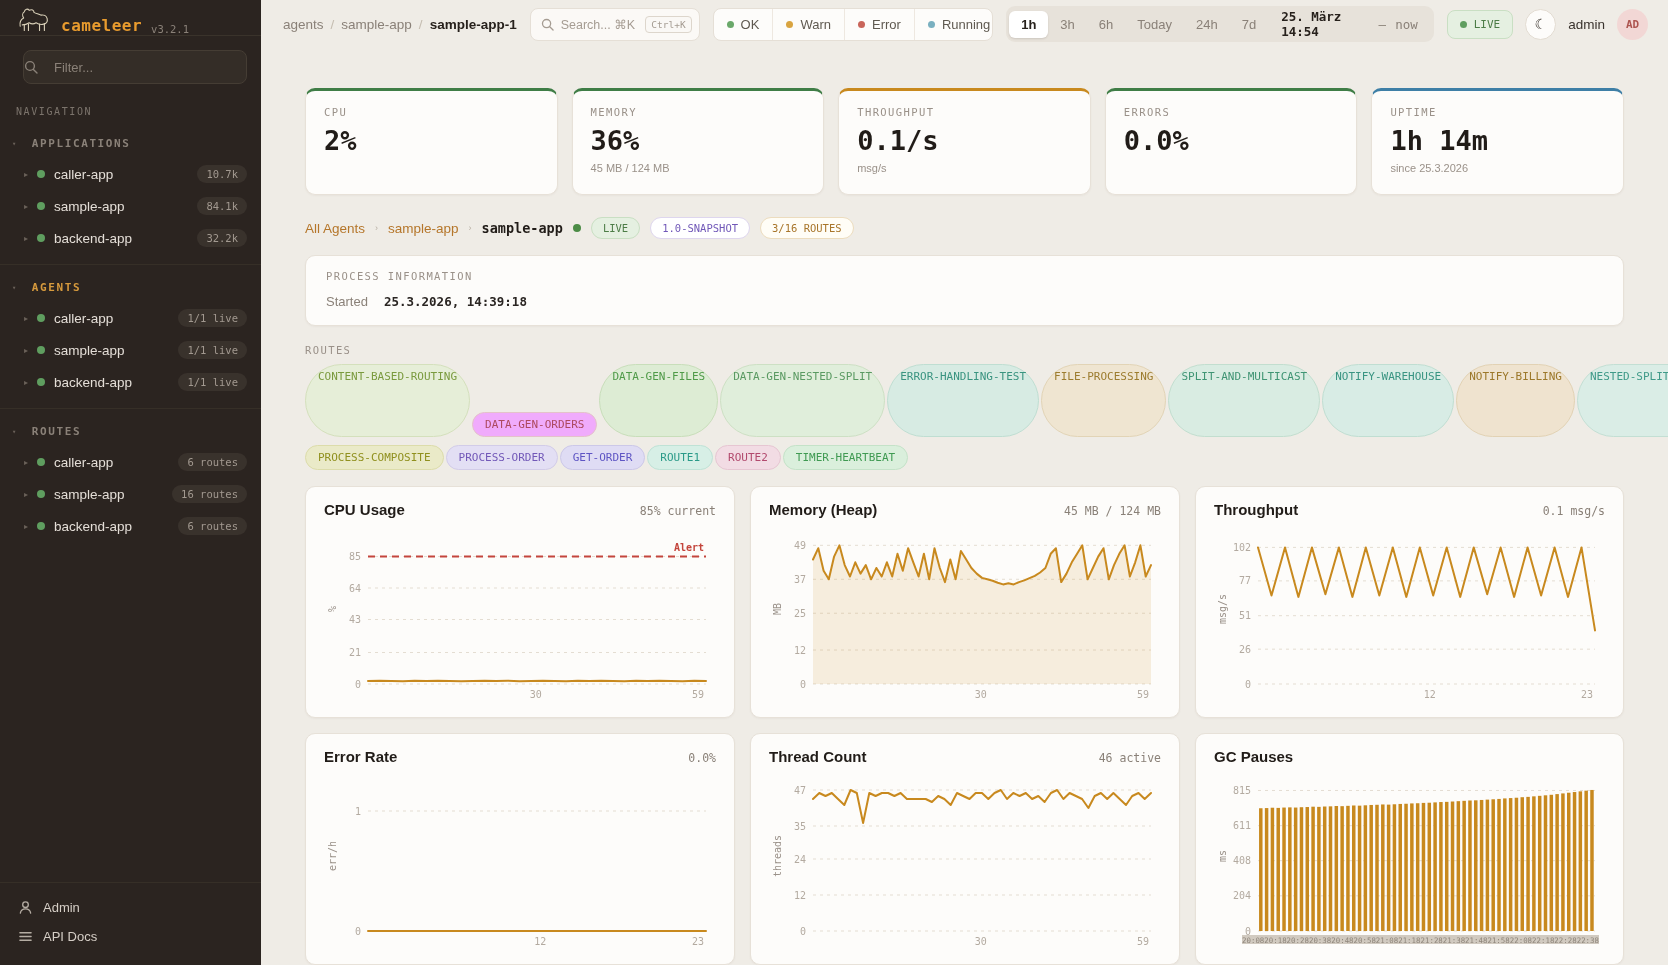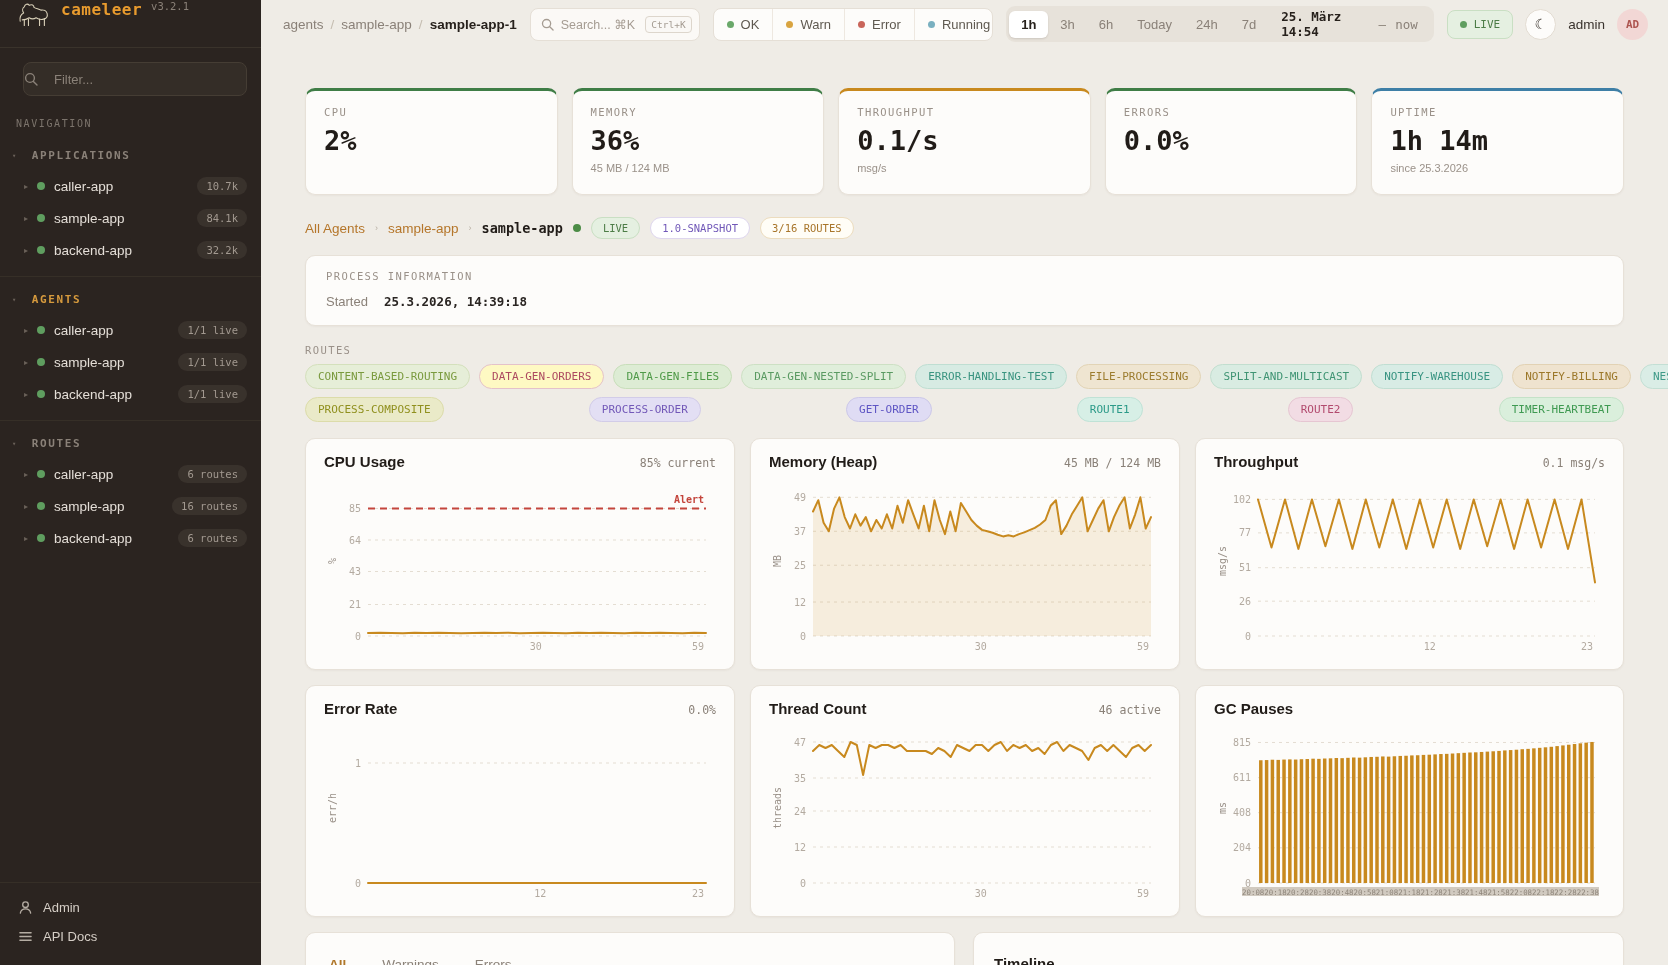--- a/index.html
+++ b/index.html
@@ -3,21 +3,21 @@
 <meta charset="utf-8">
 <style>
   * { margin:0; padding:0; box-sizing:border-box; }
   html,body { width:1668px; height:965px; overflow:hidden; }
   body { font-family:"Liberation Sans", sans-serif; background:#efece6; color:#27211c; }
   .mono { font-family:"DejaVu Sans Mono", monospace; }
   .app { display:flex; width:1668px; height:965px; }
 
   
   .sidebar { width:261px; min-width:261px; background:#2b2420; display:flex; flex-direction:column; }
-  .logo-row { display:flex; align-items:flex-start; gap:9px; padding:0 16px; height:48px; border-bottom:1px solid #3a332b; }
+  .logo-row { display:flex; align-items:flex-end; gap:9px; padding:0 16px; height:36px; border-bottom:1px solid #3a332b; }
   .logo-text { font-family:"DejaVu Sans Mono", monospace; font-weight:bold; font-size:16px; color:#e89b2e; letter-spacing:0.5px; }
   .logo-ver { font-family:"DejaVu Sans Mono", monospace; font-size:10.5px; color:#8a8178; }
   .filter-wrap { margin:14px 14px 4px; position:relative;padding-left:9px; }
   .filter-wrap svg { position:absolute; left:10px; top:10px; }
   .filter-input { width:100%; height:34px; background:#342d27; border:1px solid #453d34; border-radius:8px; color:#cfc8c0; font-size:13px; padding:0 10px 0 30px; outline:none; }
   .filter-input::placeholder { color:#8a8178; }
   .nav-label { font-family:"DejaVu Sans Mono", monospace; font-size:10px; letter-spacing:1.6px; color:#7c746c; margin:18px 16px 4px; }
   .side-section { padding:8px 0 10px; }
   .side-section + .side-section { border-top:1px solid #362f27; }
   .side-sec-head { display:flex; align-items:center; gap:14px; padding:8px 12px; font-family:"DejaVu Sans Mono", monospace; font-size:11px; letter-spacing:1.6px; color:#8a8178; font-weight:bold; cursor:pointer; }
@@ -78,21 +78,21 @@
   .proc-card { padding:14px 20px 16px; margin-bottom:18px; }
   .section-label { font-family:"DejaVu Sans Mono", monospace; font-size:10.5px; letter-spacing:1.4px; color:#9a9189; }
   .proc-row { display:flex; align-items:center; margin-top:12px; }
   .proc-started-label { font-size:13px; color:#8a8178; margin-right:16px; }
   .proc-started-value { font-family:"DejaVu Sans Mono", monospace; font-size:12.5px; font-weight:bold; color:#2a2522; }
   .proc-caps { margin-left:auto; display:flex; align-items:center; gap:8px; }
   .proc-caps-label { font-size:13px; color:#8a8178; margin-right:6px; }
   .cap-pill { background:#ffffff; }
 
   .routes-block { margin-bottom:16px; }
-  .chip-row { display:flex; gap:9px; margin-top:8px; flex-wrap:nowrap;justify-content:space-between; }
+  .chip-row { display:flex; gap:2px; margin-top:8px; flex-wrap:nowrap; }
   .chip { font-family:"DejaVu Sans Mono", monospace; font-size:11px; padding:5px 12px; border-radius:999px; border:1px solid; cursor:pointer; white-space:nowrap; }
 
   .charts-grid { display:grid; grid-template-columns:repeat(3,1fr); gap:15px; margin-bottom:15px; }
   .chart-card { height:232px; padding:14px 18px 6px; }
   .chart-head { display:flex; align-items:baseline; justify-content:space-between; }
   .chart-title { font-size:15px; font-weight:bold; color:#211c18; }
   .chart-value { font-family:"DejaVu Sans Mono", monospace; font-size:11.5px; color:#8a8178; }
   .chart-body { height:180px; margin-top:4px; }
 
   .bottom-grid { display:grid; grid-template-columns:650px 1fr; gap:18px; }
@@ -342,21 +342,21 @@
         <div class="proc-row">
           <span class="proc-started-label">Started</span>
           <span class="proc-started-value mono">25.3.2026, 14:39:18</span>
         </div>
       </div>
 
       <div class="routes-block">
         <div class="section-label">ROUTES</div>
         <div class="chip-row">
           <span class="chip" style="background: rgb(230, 238, 216); color: rgb(122, 154, 62); border-color: rgb(212, 224, 188);">CONTENT-BASED-ROUTING</span>
-          <span class="chip" style="background: #fef9c3; color: rgb(173, 74, 96); border-color: rgb(228, 194, 202);">DATA-GEN-ORDERS</span>
+          <span class="chip" style="background: #f0abfc; color: rgb(173, 74, 96); border-color: rgb(228, 194, 202); margin-top: 48px;">DATA-GEN-ORDERS</span>
           <span class="chip" style="background: rgb(221, 236, 212); color: rgb(79, 154, 72); border-color: rgb(200, 222, 186);">DATA-GEN-FILES</span>
           <span class="chip" style="background: rgb(224, 238, 219); color: rgb(90, 154, 98); border-color: rgb(205, 224, 196);">DATA-GEN-NESTED-SPLIT</span>
           <span class="chip" style="background: rgb(215, 235, 227); color: rgb(58, 148, 128); border-color: rgb(191, 222, 210);">ERROR-HANDLING-TEST</span>
           <span class="chip" style="background: rgb(239, 229, 209); color: rgb(156, 124, 46); border-color: rgb(226, 212, 182);">FILE-PROCESSING</span>
           <span class="chip" style="background: rgb(217, 236, 226); color: rgb(63, 148, 115); border-color: rgb(194, 222, 207);">SPLIT-AND-MULTICAST</span>
           <span class="chip" style="background: rgb(216, 236, 229); color: rgb(57, 148, 130); border-color: rgb(192, 222, 210);">NOTIFY-WAREHOUSE</span>
           <span class="chip" style="background: rgb(239, 227, 207); color: rgb(156, 120, 42); border-color: rgb(226, 210, 180);">NOTIFY-BILLING</span>
           <span class="chip" style="background: rgb(218, 237, 230); color: rgb(63, 154, 136); border-color: rgb(195, 223, 212);">NESTED-SPLIT-DEMO</span>
         </div>
         <div class="chip-row">

